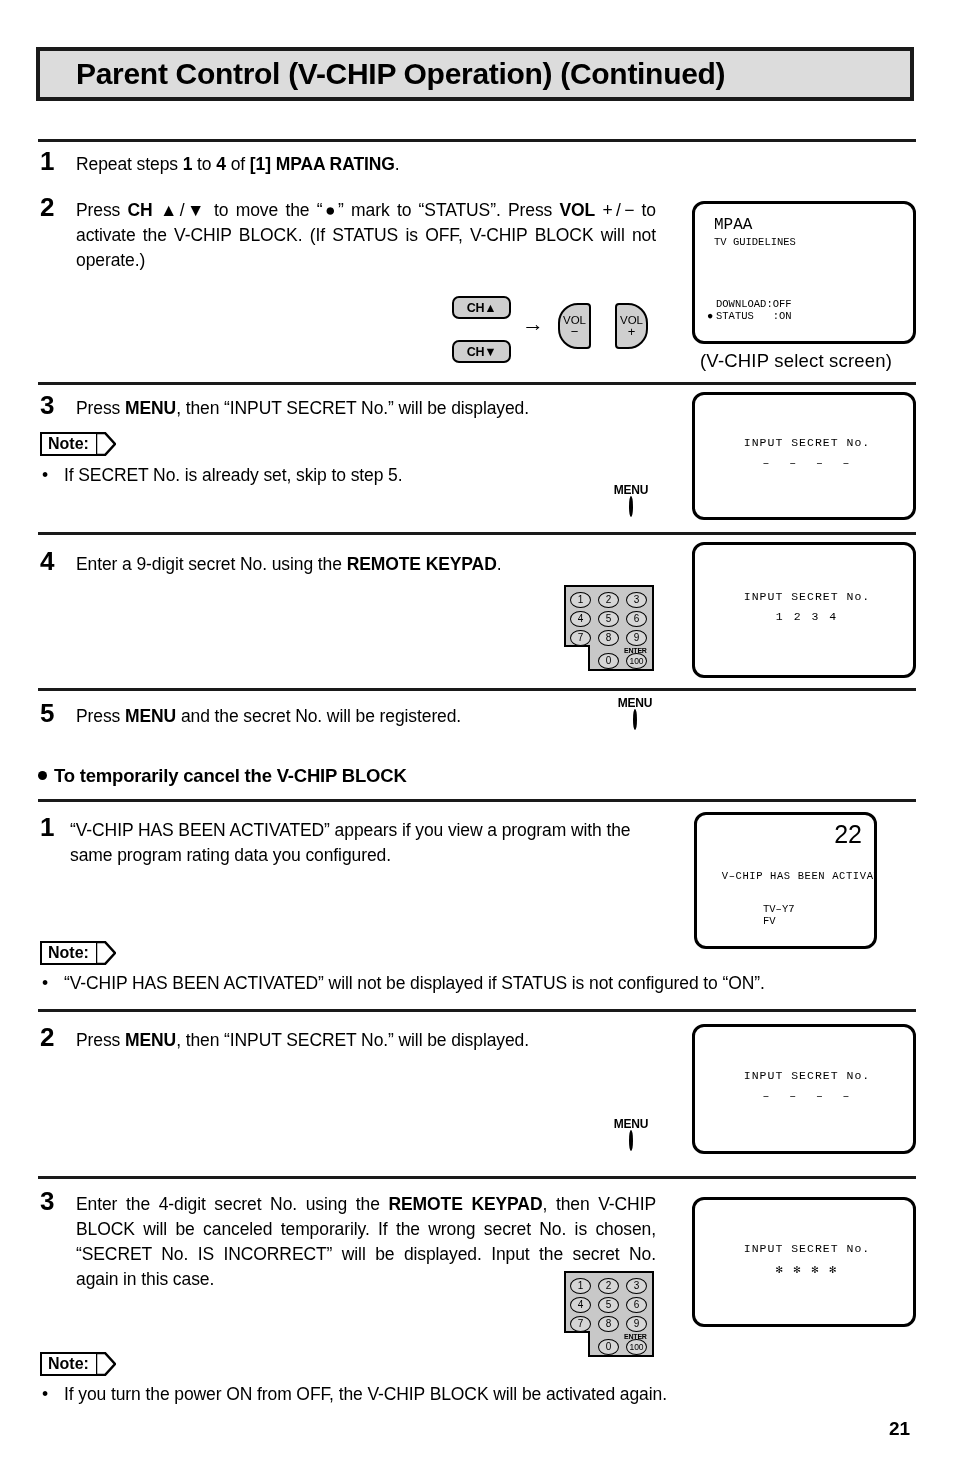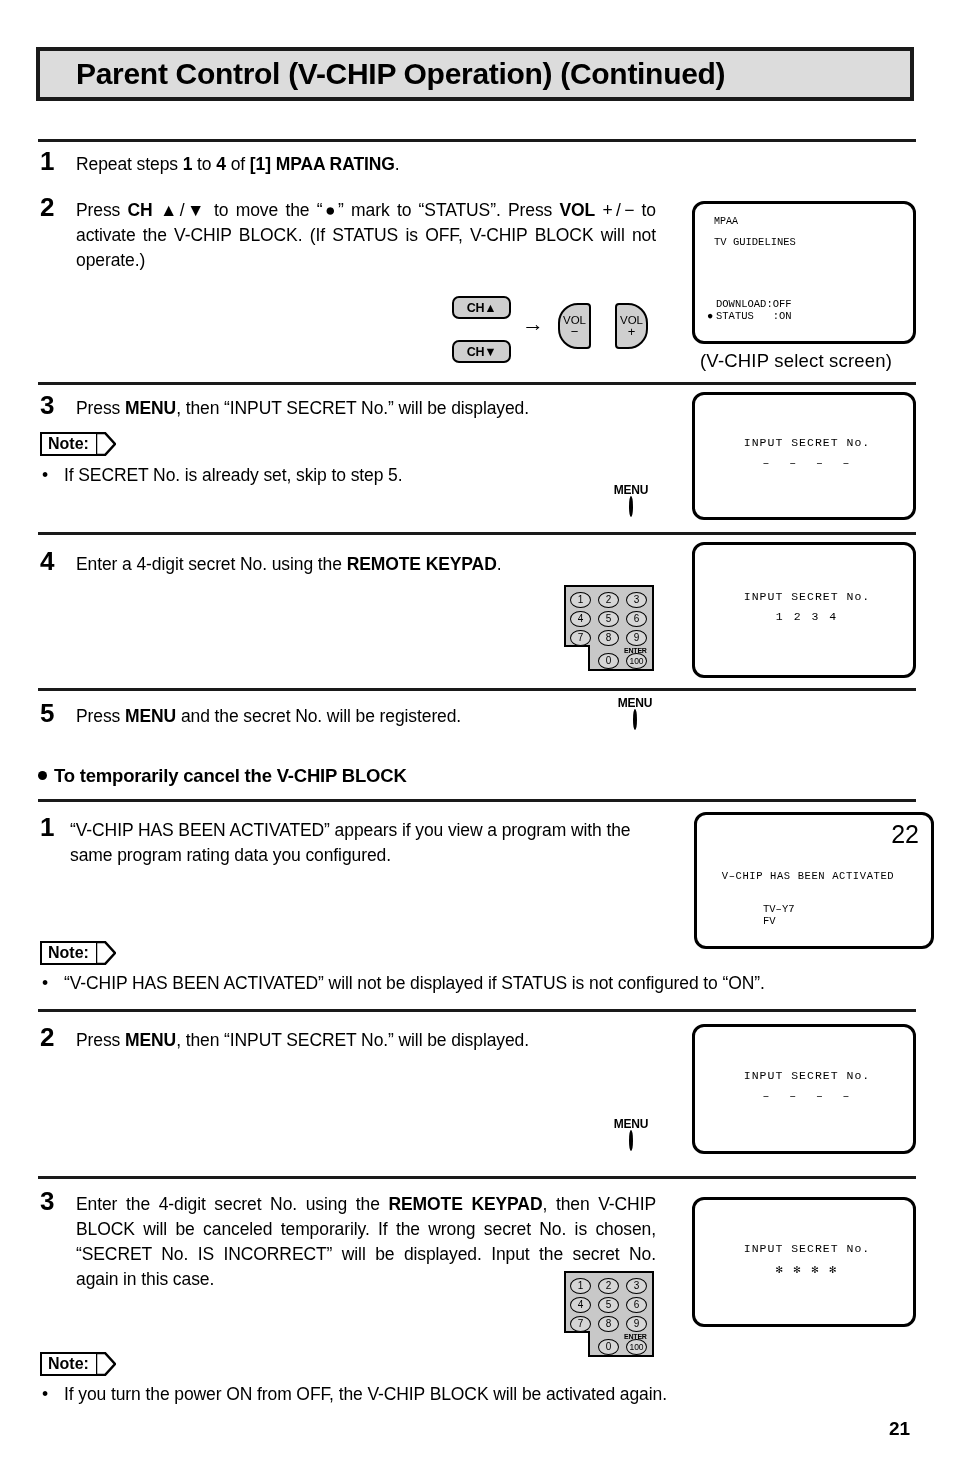--- a/index.html
+++ b/index.html
@@ -293,21 +293,21 @@
   <div class="vol-btn left-d" style="left:558px; top:303px;">
     <span>VOL</span>
     <span class="vol-sign">−</span>
   </div>
   <div class="vol-btn right-d" style="left:615px; top:303px;">
     <span>VOL</span>
     <span class="vol-sign">+</span>
   </div>
 
   <div class="tvscreen" style="left:692px; top:201px; width:224px; height:143px;">
-    <div class="tv-line" style="left:19px; top:12px; font-size:10px;">MPAA</div>
+    <div class="tv-line" style="left:19px; top:12px; font-size:16px;">MPAA</div>
     <div class="tv-line" style="left:19px; top:32px; font-size:10.5px;">TV GUIDELINES</div>
     <div class="tv-line" style="left:21px; top:94px; font-size:10.5px;">DOWNLOAD:OFF</div>
     <div class="tv-line" style="left:12px; top:106px; font-size:10.5px;">●</div>
     <div class="tv-line" style="left:21px; top:106px; font-size:10.5px;">STATUS   :ON</div>
   </div>
   <div class="tv-caption" style="left:700px; top:350px;">(V-CHIP  select  screen)</div>
 
   <div class="hrule" style="top:382px;"></div>
 
   <div class="step-num" style="left:40px; top:390px;">3</div>
@@ -335,21 +335,21 @@
 
   <div class="tvscreen" style="left:692px; top:392px; width:224px; height:128px;">
     <div class="tv-line" style="left:0; top:41px; width:224px; text-align:center; font-size:11.5px; letter-spacing:1px;">INPUT SECRET No.</div>
     <div class="tv-line" style="left:0; top:61px; width:224px; text-align:center; font-size:11.5px; letter-spacing:2px;">–  –  –  –</div>
   </div>
 
   <div class="hrule" style="top:532px;"></div>
 
   <div class="step-num" style="left:40px; top:546px;">4</div>
   <div class="step-text" style="left:76px; top:552px; width:600px;">
-    <span>Enter a 4-digit secret No. using the </span><b>REMOTE KEYPAD</b><span>.</span>
+    <span>Enter a 9-digit secret No. using the </span><b>REMOTE KEYPAD</b><span>.</span>
   </div>
 
   <div class="keypad" style="left:563px; top:584px;">
     <svg class="kp-bg" width="92" height="88" viewBox="0 0 92 88" xmlns="http://www.w3.org/2000/svg">
       <polygon points="2,2 90,2 90,86 26,86 26,62 2,62" fill="#c8c8c8" stroke="#000000" stroke-width="2"></polygon>
     </svg>
     <div class="kp-key" style="left:7px;  top:8px;">1</div>
     <div class="kp-key" style="left:35px; top:8px;">2</div>
     <div class="kp-key" style="left:63px; top:8px;">3</div>
     <div class="kp-key" style="left:7px;  top:27px;">4</div>
@@ -383,21 +383,21 @@
     <span class="dot"></span><span>To temporarily cancel the V-CHIP BLOCK</span>
   </div>
 
   <div class="hrule" style="top:799px;"></div>
 
   <div class="step-num" style="left:40px; top:812px;">1</div>
   <div class="step-text" style="left:70px; top:818px; width:600px;">
     <span>“V-CHIP HAS BEEN ACTIVATED” appears if you view a program with the same program rating data you configured.</span>
   </div>
 
-  <div class="tvscreen" style="left:694px; top:812px; width:240px; height:137px;">
+  <div class="tvscreen" style="left:694px; top:812px; width:183px; height:137px;">
     <div class="tv-line" style="right:12px; top:5px; font-size:25px; font-family:'Liberation Sans',sans-serif;">22</div>
     <div class="tv-line" style="left:0; top:55px; width:222px; text-align:center; font-size:10.5px; letter-spacing:0.6px;">V–CHIP HAS BEEN ACTIVATED</div>
     <div class="tv-line" style="left:66px; top:88px; font-size:10.5px;">TV–Y7</div>
     <div class="tv-line" style="left:66px; top:100px; font-size:10.5px;">FV</div>
   </div>
 
   <div class="note-badge" style="left:40px; top:941px;">
     <div class="nb-box">Note:</div>
     <div class="nb-arrow">
       <svg width="20" height="24" viewBox="0 0 20 24" xmlns="http://www.w3.org/2000/svg">

